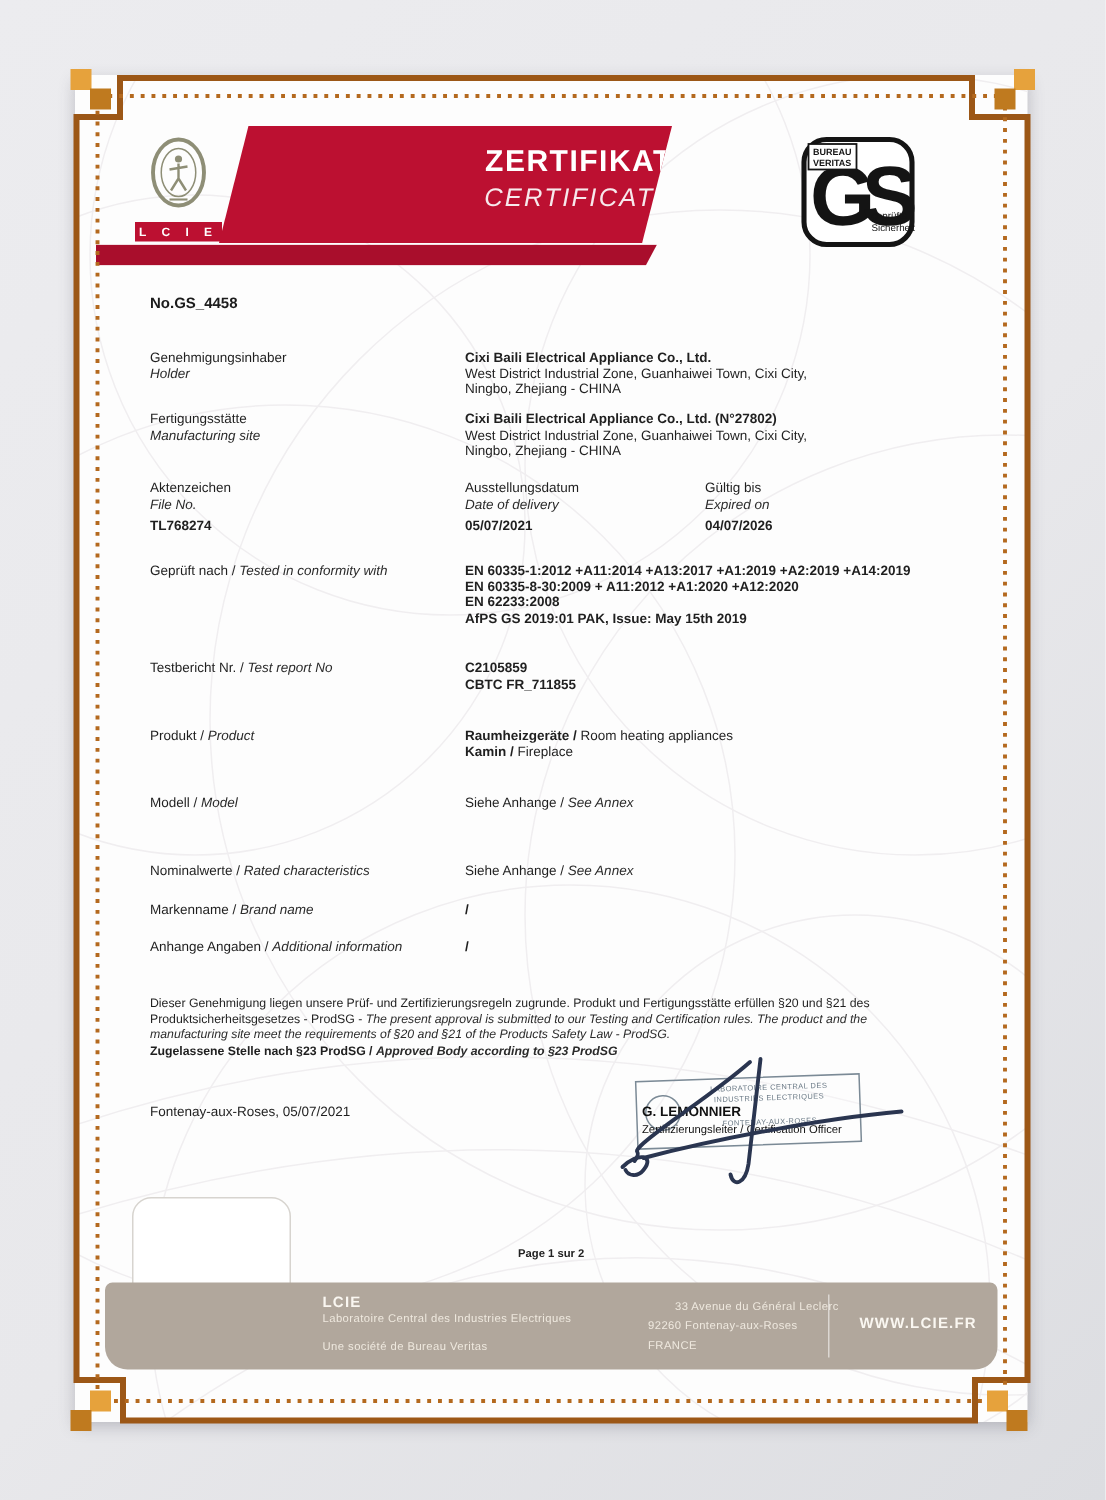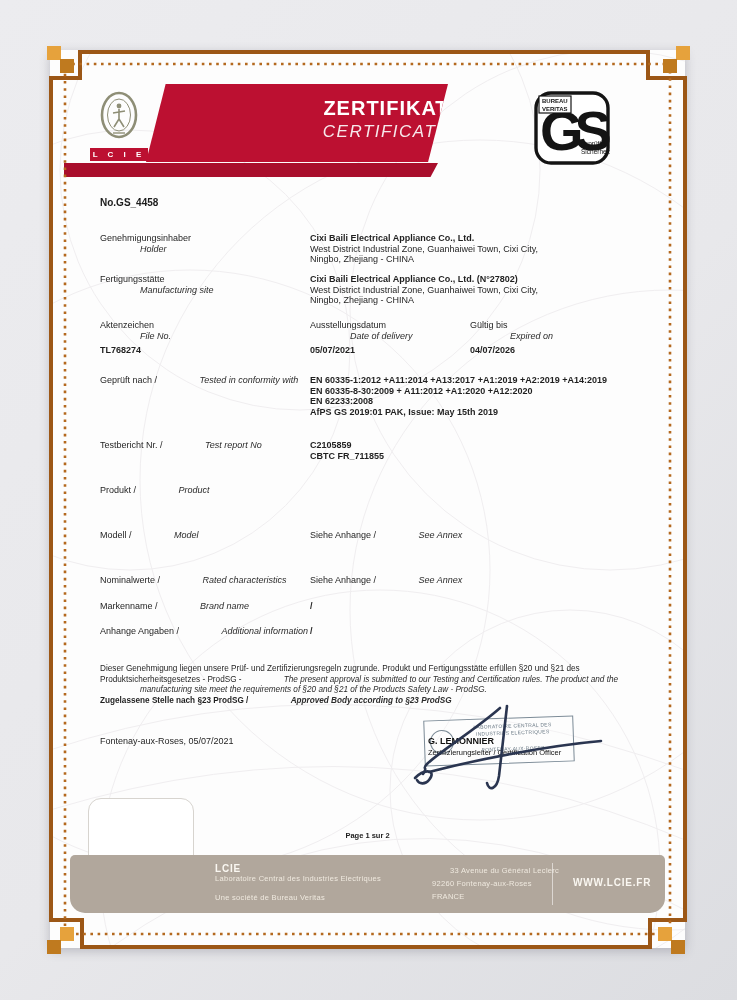--- a/index.html
+++ b/index.html
@@ -21,21 +21,21 @@
   .banner{position:absolute;background:#bc1031;
     clip-path:polygon(6.5% 0,100% 0,93.4% 100%,0 100%);}
   .banner-text{position:absolute;left:130px;top:11px;width:220px;text-align:center;color:#ffffff;}
   .banner-title{font-size:20px;font-weight:bold;letter-spacing:1px;line-height:26px;}
   .banner-sub{font-size:17px;font-style:italic;letter-spacing:1.5px;line-height:22px;color:#f7e9ec;}
   .lcie-bar{background:#bc1031;color:#fff;font-weight:bold;font-size:8px;
     letter-spacing:4px;text-align:center;line-height:13px;}
   
   .t{font-size:9px;line-height:10.5px;color:#1f1f1f;white-space:nowrap;}
   .b{font-weight:bold;}
-  .it{font-style:italic;color:#2b2b2b;margin-left:40px;}
+  .it{font-style:italic;color:#2b2b2b;}
   .lbl2 span{display:block;}
   .legal{font-size:8.2px;line-height:10.6px;color:#1f1f1f;}
   .legal .line{white-space:nowrap;}
   .legal .line:nth-child(4){font-weight:bold;}
   .certno{font-size:10px;font-weight:bold;color:#1c1c1c;}
   
   .footer-bar{position:absolute;background:#b1a79c;border-radius:5px 5px 15px 15px;}
   .f-org{font-size:10px;font-weight:bold;color:#faf7f1;letter-spacing:.8px;}
   .f-small{font-size:7.5px;color:#efe9df;letter-spacing:.3px;line-height:13px;}
   .f-web{font-size:10px;font-weight:bold;color:#faf7f1;letter-spacing:.8px;}
@@ -160,20 +160,24 @@
       <span>Testbericht Nr. / </span><span class="it">Test report No</span>
     </div>
     <div class="abs t b" style="left:260px;top:390px;">
       <div>C2105859</div>
       <div>CBTC FR_711855</div>
     </div>
 
     <div class="abs t" style="left:50px;top:435px;">
       <span>Produkt / </span><span class="it">Product</span>
     </div>
+    <div class="abs t" style="left:260px;top:435px;">
+      <div><span class="b">Raumheizgeräte / </span><span>Room heating appliances</span></div>
+      <div><span class="b">Kamin / </span><span>Fireplace</span></div>
+    </div>
 
     <div class="abs t" style="left:50px;top:480px;">
       <span>Modell / </span><span class="it">Model</span>
     </div>
     <div class="abs t" style="left:260px;top:480px;">
       <span>Siehe Anhange / </span><span class="it">See Annex</span>
     </div>
 
     <div class="abs t" style="left:50px;top:525px;">
       <span>Nominalwerte / </span><span class="it">Rated characteristics</span>

